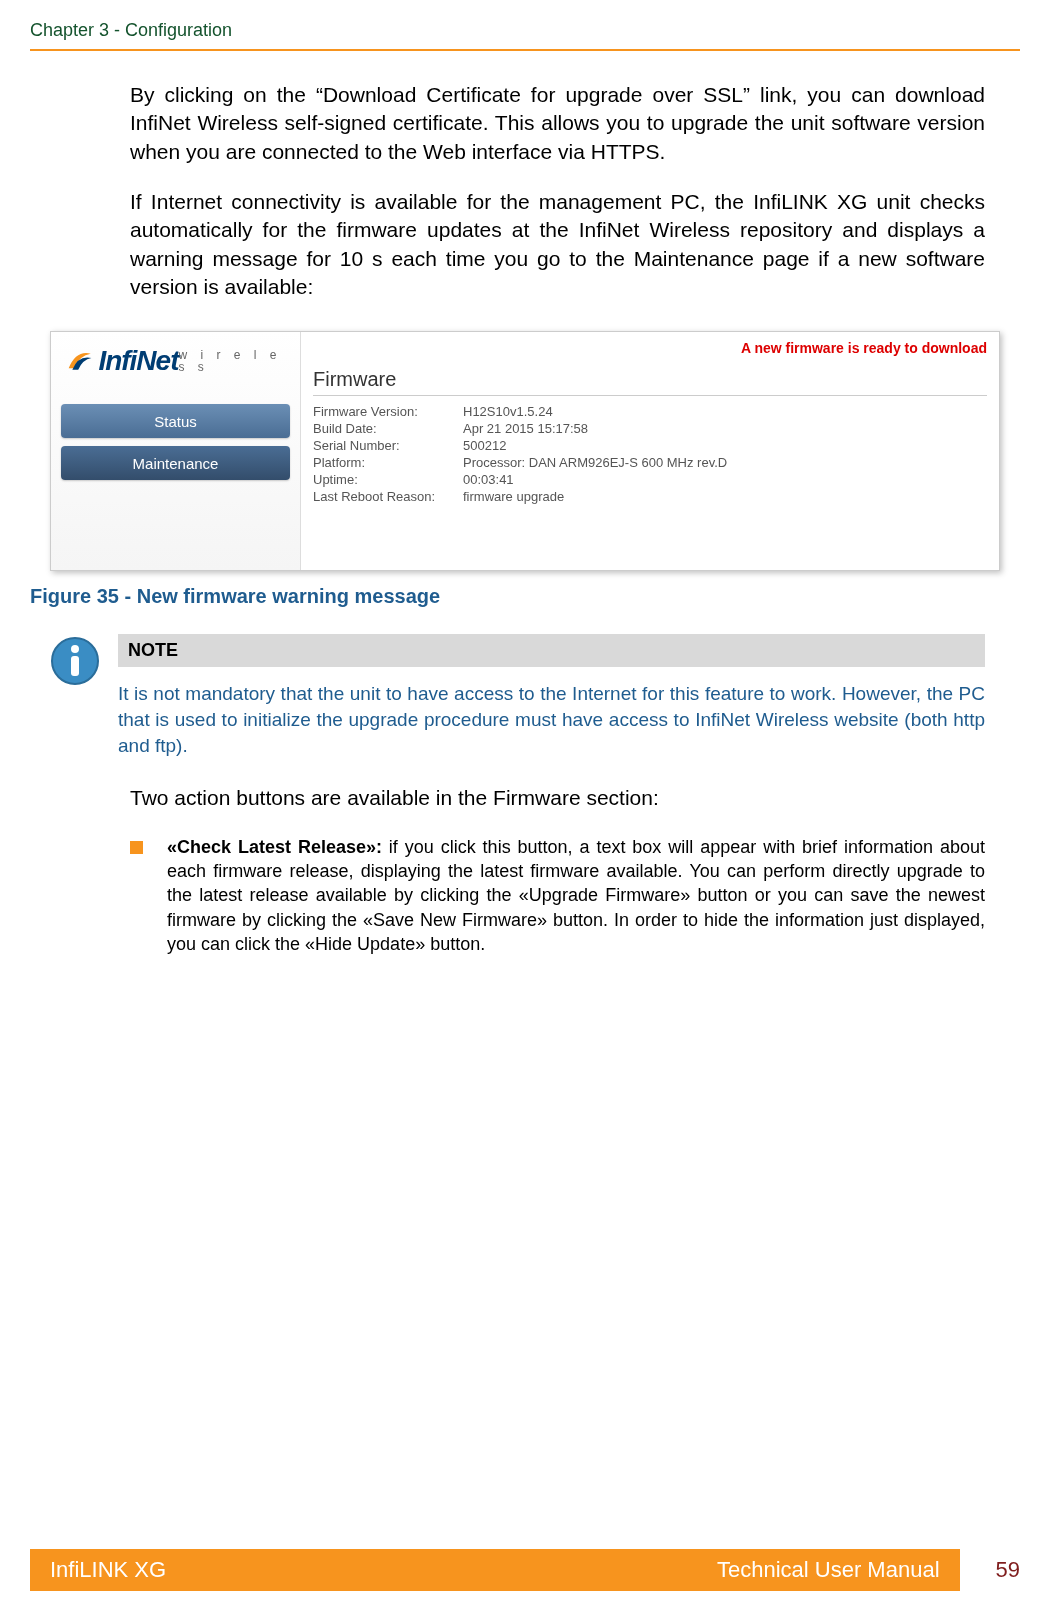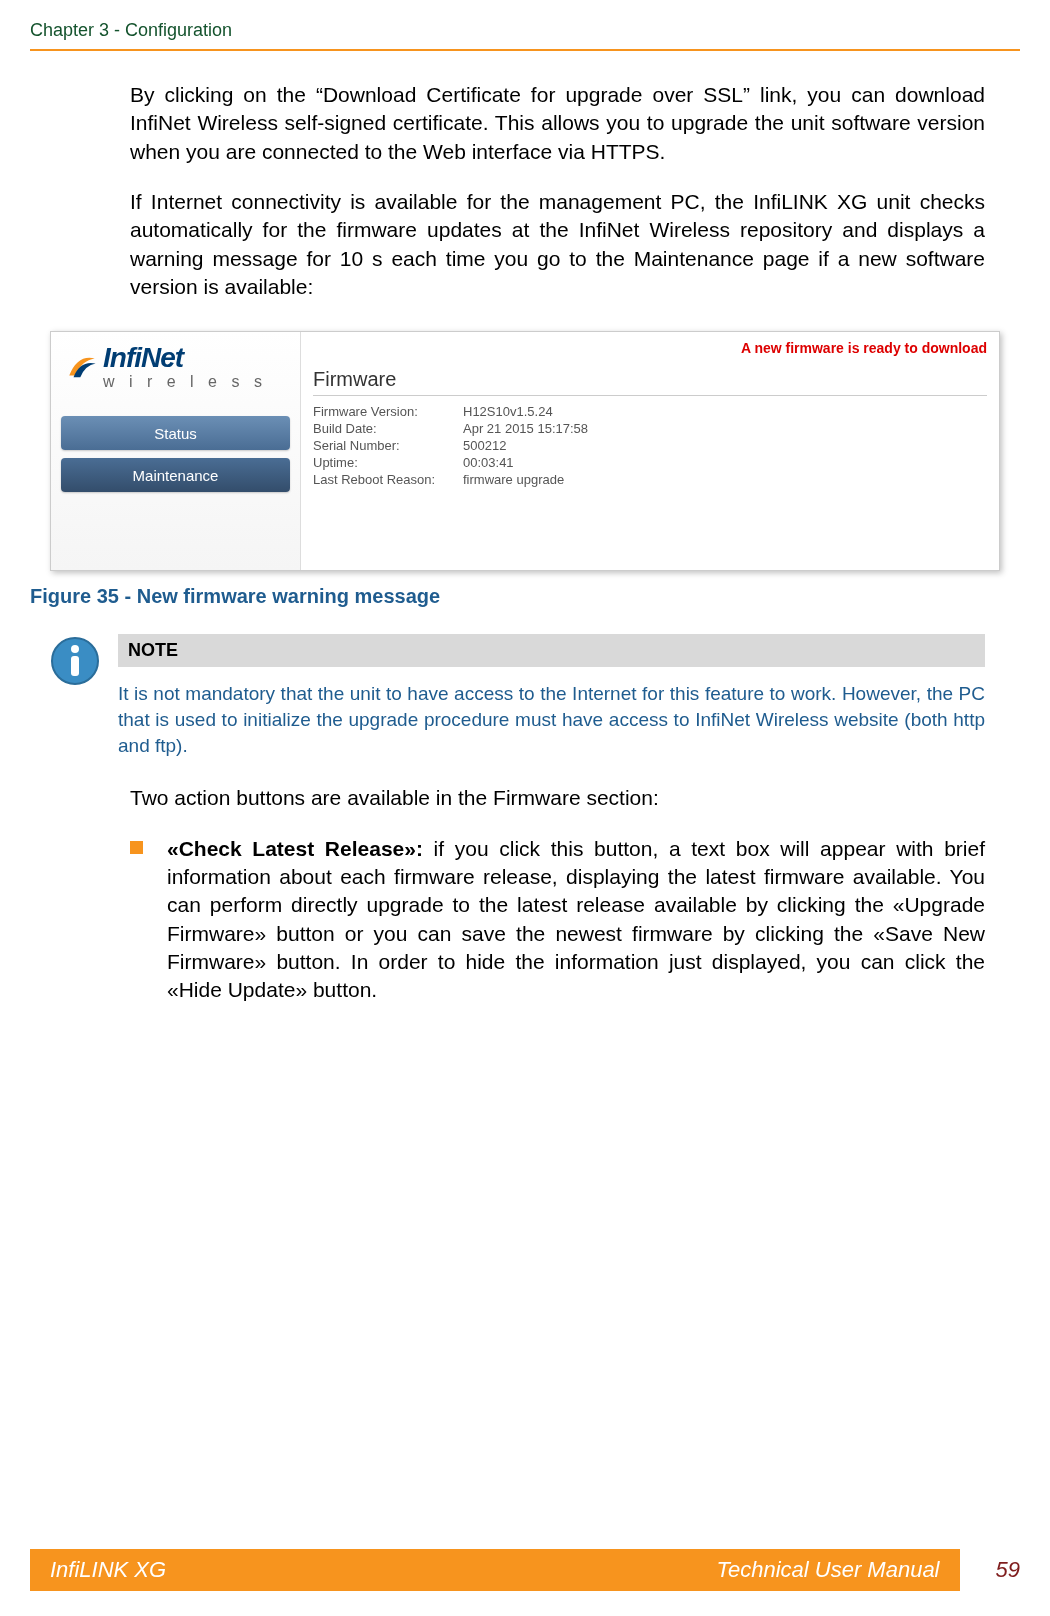--- a/index.html
+++ b/index.html
@@ -50,32 +50,32 @@
       gap: 4px;
       margin-bottom: 26px;
       padding-left: 4px;
     }
     .logo-swoosh {
       width: 34px;
       height: 34px;
     }
     .logo-text-wrap {
       display: flex;
-      flex-direction: column;
+      flex-direction: row;
       line-height: 1;
     }
     .logo-main {
       font-size: 28px;
       font-weight: bold;
       color: #003d73;
       font-style: italic;
       letter-spacing: -1px;
     }
     .logo-sub {
-      font-size: 16px;
+      font-size: 12px;
       letter-spacing: 5px;
       color: #666;
       margin-top: 2px;
     }
     .nav-btn {
       height: 34px;
       margin-bottom: 8px;
       border-radius: 4px;
       color: #fff;
       font-size: 15px;
@@ -151,32 +151,31 @@
       margin-bottom: 20px;
     }
     .bullet-marker {
       width: 13px;
       height: 13px;
       background: #f7941e;
       flex-shrink: 0;
       margin-top: 6px;
     }
     .bullet-text {
-      font-size: 21px;
+      font-size: 18px;
       text-align: justify;
       line-height: 1.35;
     }
     .footer {
       position: absolute;
       bottom: 25px;
       left: 30px;
       right: 30px;
       display: flex;
       align-items: center;
-      font-style: italic;
     }
     .footer-bar {
       background: #f7941e;
       color: #fff;
       font-size: 22px;
       height: 42px;
       flex: 1;
       display: flex;
       align-items: center;
       justify-content: space-between;
@@ -222,20 +221,24 @@
         </div>
       <div class="fw-row">
           <div class="fw-label">Build Date:</div>
           <div class="fw-value">Apr 21 2015 15:17:58</div>
         </div>
       <div class="fw-row">
           <div class="fw-label">Serial Number:</div>
           <div class="fw-value">500212</div>
         </div>
       <div class="fw-row">
+          <div class="fw-label">Platform:</div>
+          <div class="fw-value">Processor: DAN ARM926EJ-S 600 MHz rev.D</div>
+        </div>
+      <div class="fw-row">
           <div class="fw-label">Uptime:</div>
           <div class="fw-value">00:03:41</div>
         </div>
       <div class="fw-row">
           <div class="fw-label">Last Reboot Reason:</div>
           <div class="fw-value">firmware upgrade</div>
         </div>
     </div>
   </div>
 </div>

